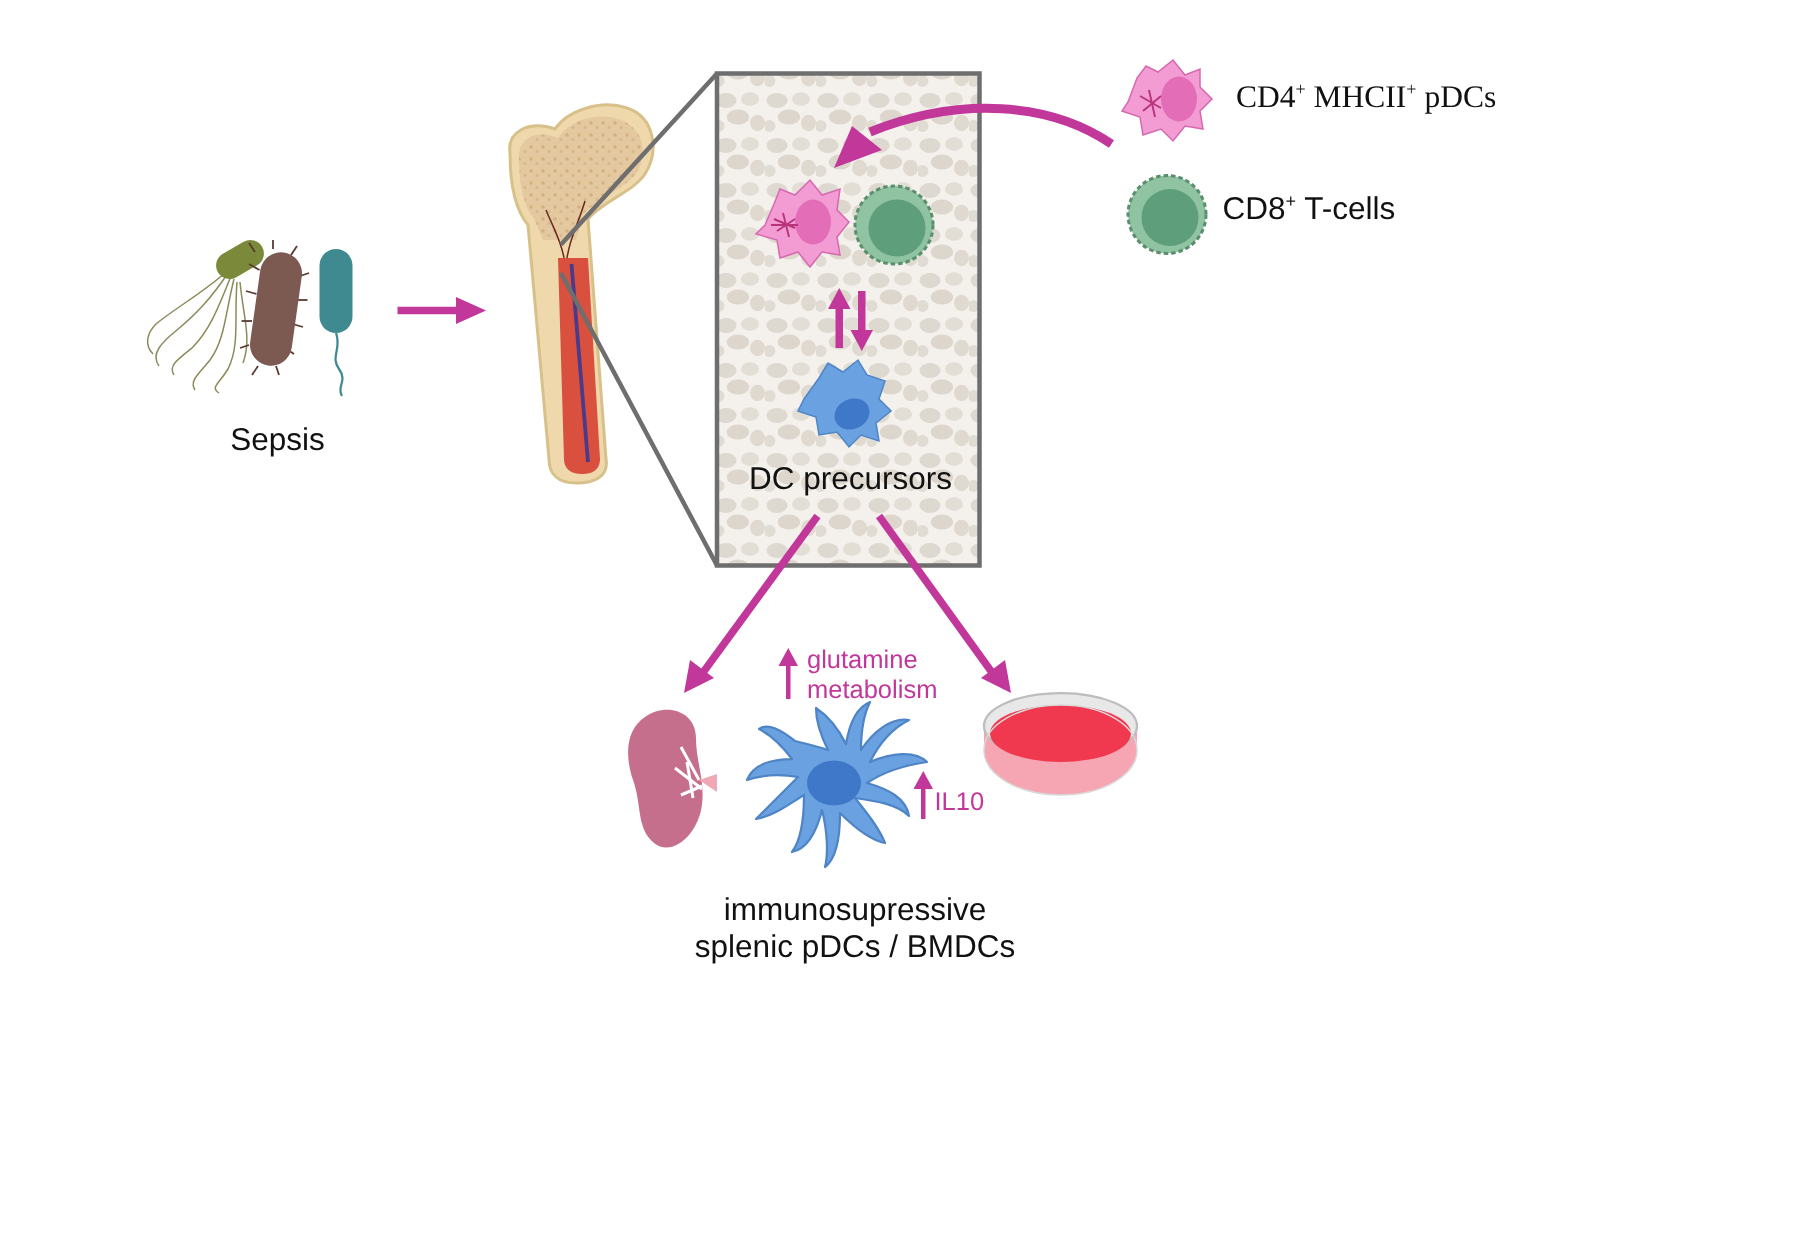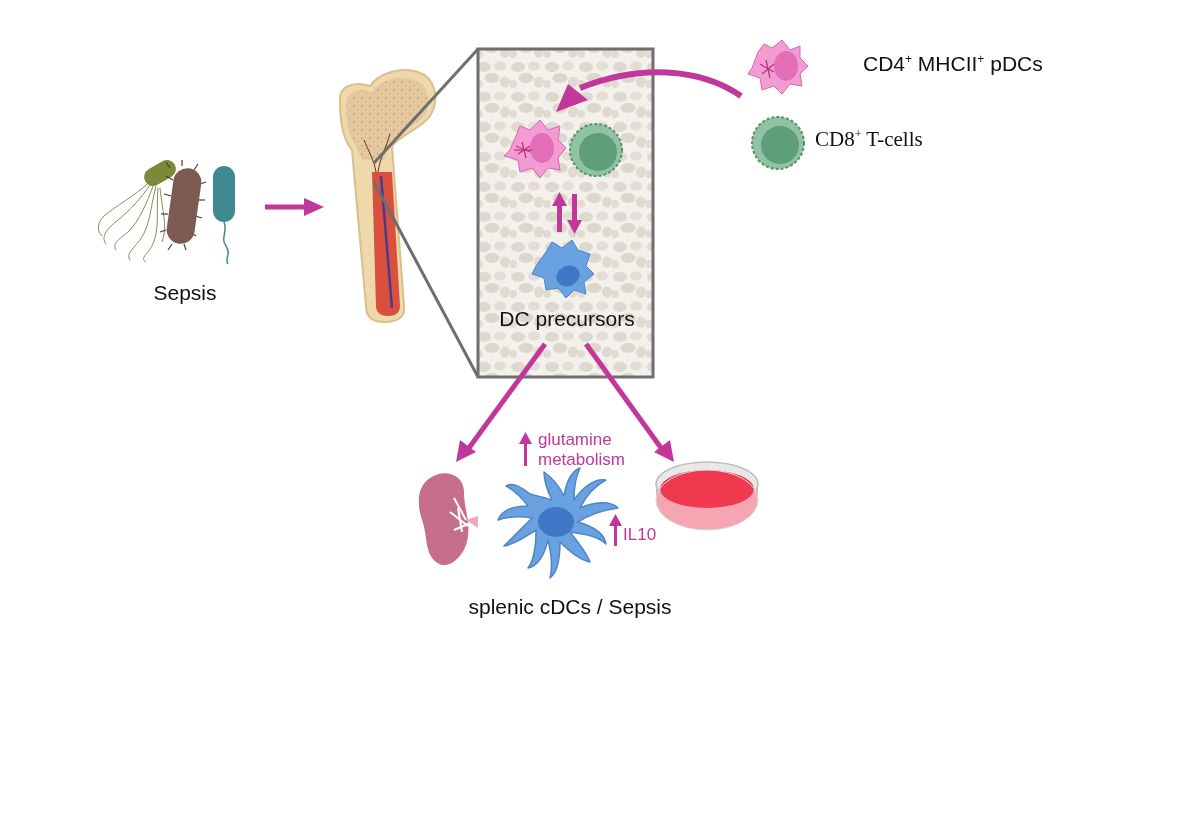--- a/index.html
+++ b/index.html
@@ -187,19 +187,20 @@
         <line x1="762" y1="74" x2="774" y2="64"></line>
         <line x1="766" y1="60" x2="770" y2="78"></line>
       </g>
   </g>
   <g>
     <circle cx="778" cy="143" r="26" fill="#8fc3a2" stroke="#5a8f6e" stroke-width="2" stroke-dasharray="3 2"></circle>
     <circle cx="780" cy="145" r="19" fill="#5e9e7a"></circle>
   </g>
 </svg>
 
-<div class="lbl" style="left:863px; top:47px;"><span>CD4</span><sup>+</sup><span style="white-space:pre"> MHCII</span><sup>+</sup><span style="white-space:pre"> pDCs</span></div>
-
-<div class="lbl" style="left:815px; top:122px;font-family:Liberation Serif, serif;"><span>CD8</span><sup>+</sup><span style="white-space:pre"> T-cells</span></div>
+<div class="lbl" style="left:824px; top:47px;font-family:Liberation Serif, serif;"><span>CD4</span><sup>+</sup><span style="white-space:pre"> MHCII</span><sup>+</sup><span style="white-space:pre"> pDCs</span></div>
+
+<div class="lbl" style="left:815px; top:122px;"><span>CD8</span><sup>+</sup><span style="white-space:pre"> T-cells</span></div>
 
 <div class="lbl center" style="left:440px; width:260px; top:594px; line-height:25px;">
-  <div>splenic cDCs / Sepsis</div>
+  <div>immunosupressive</div>
+  <div>splenic pDCs / BMDCs</div>
 </div>
 
 </body></html>

